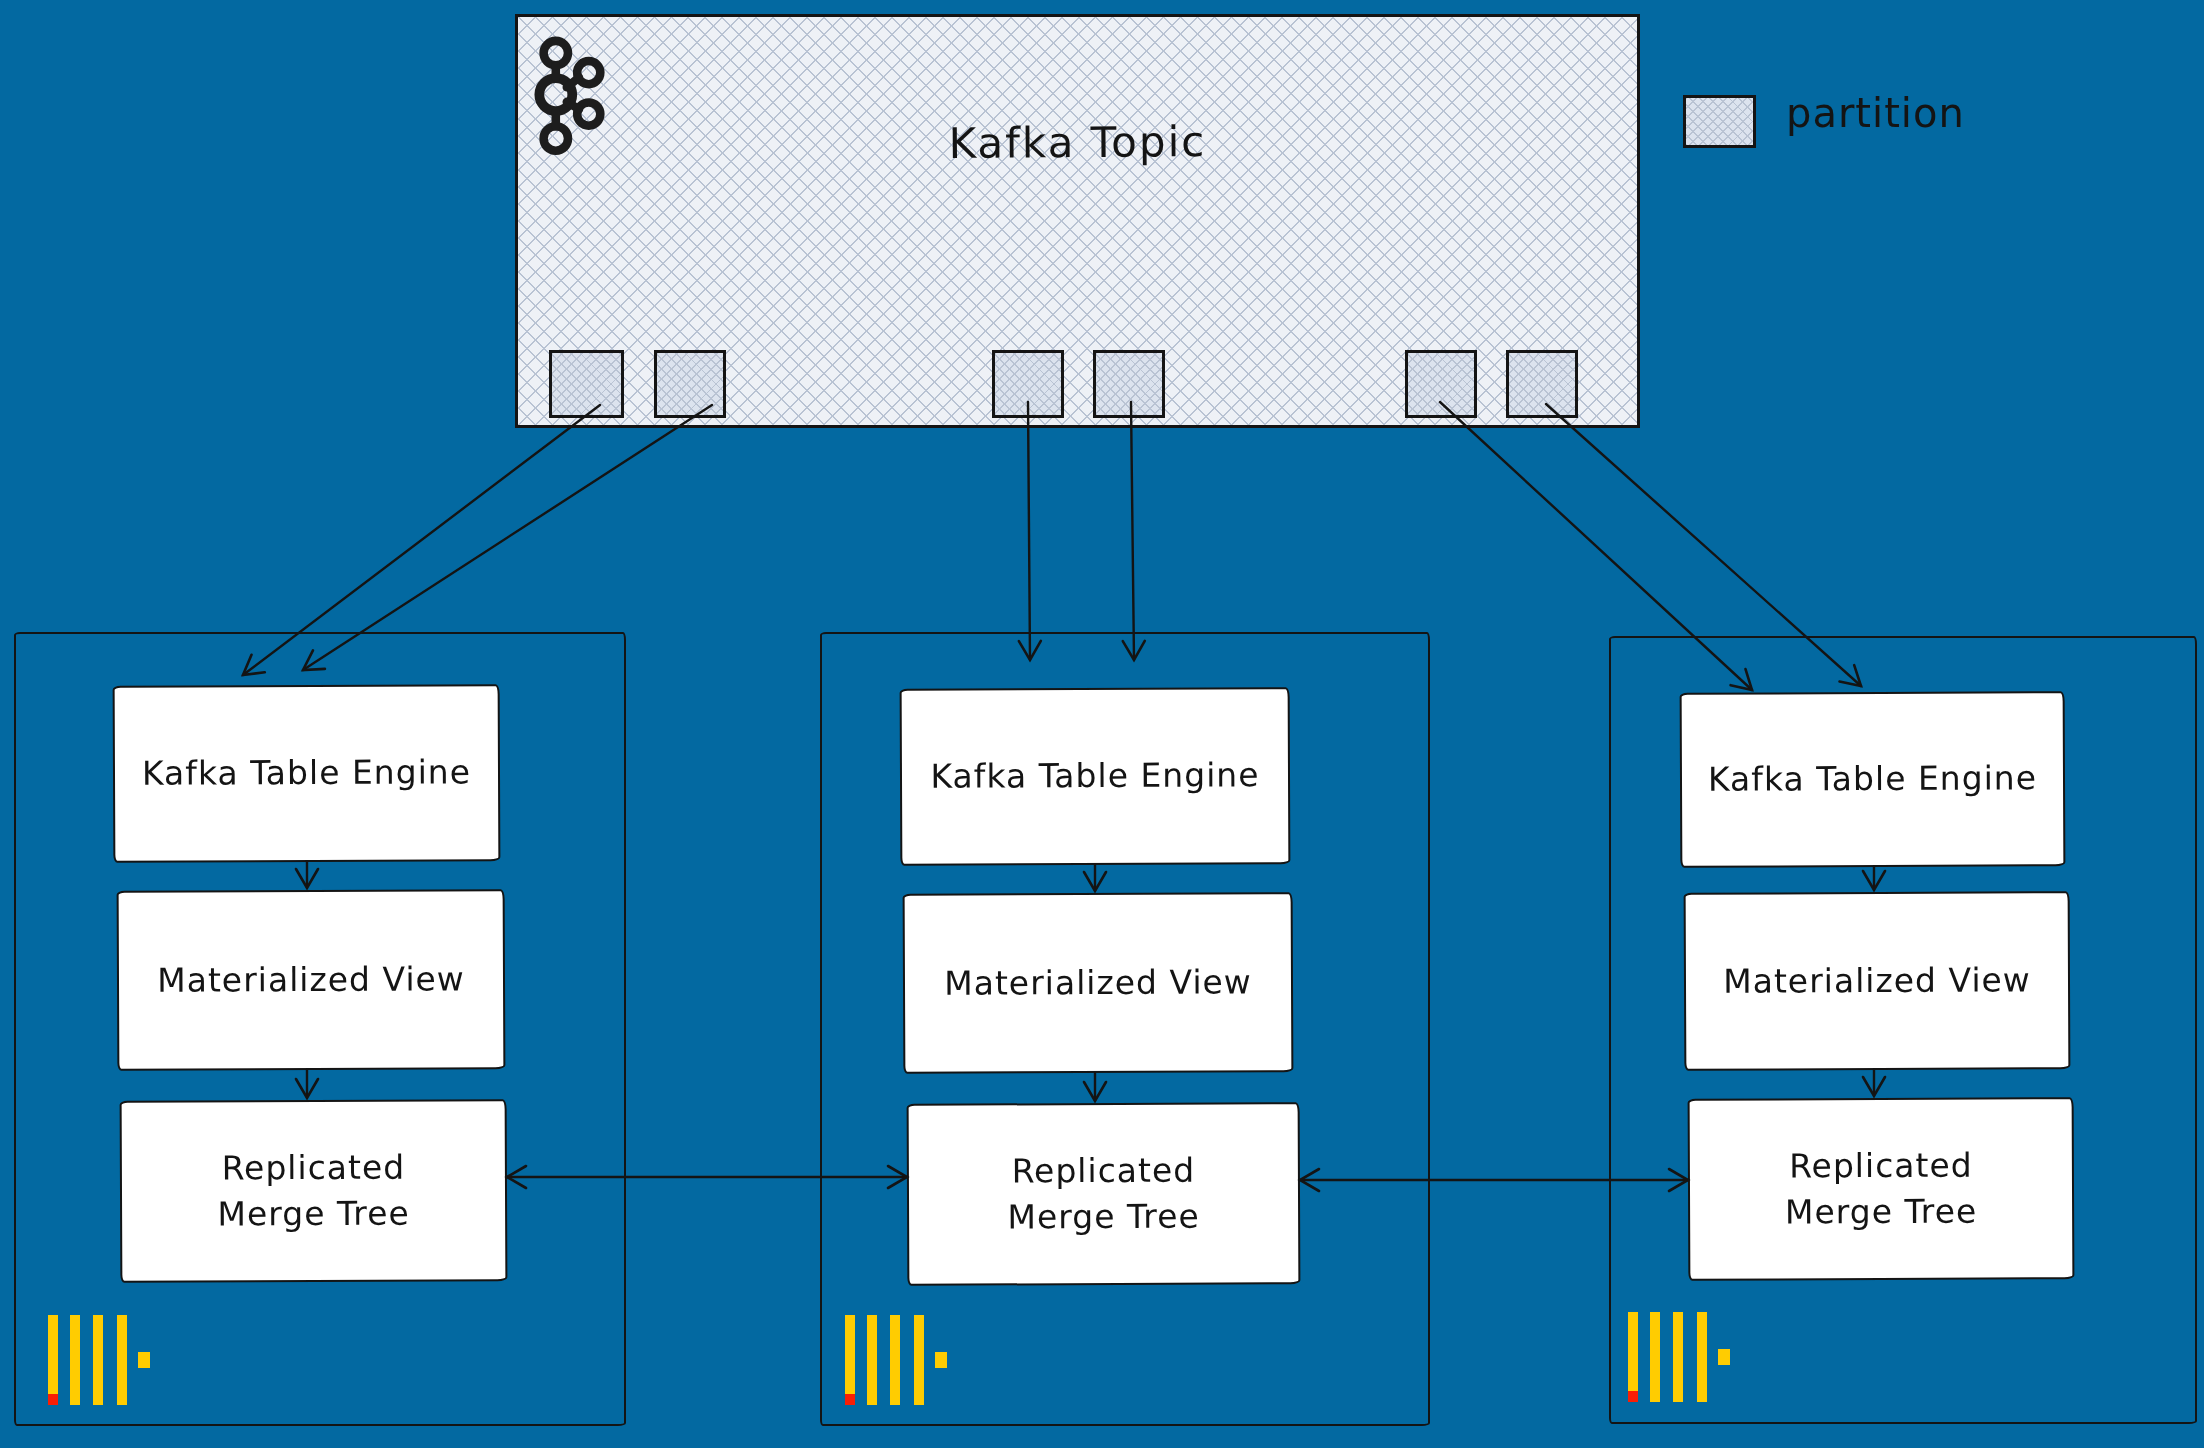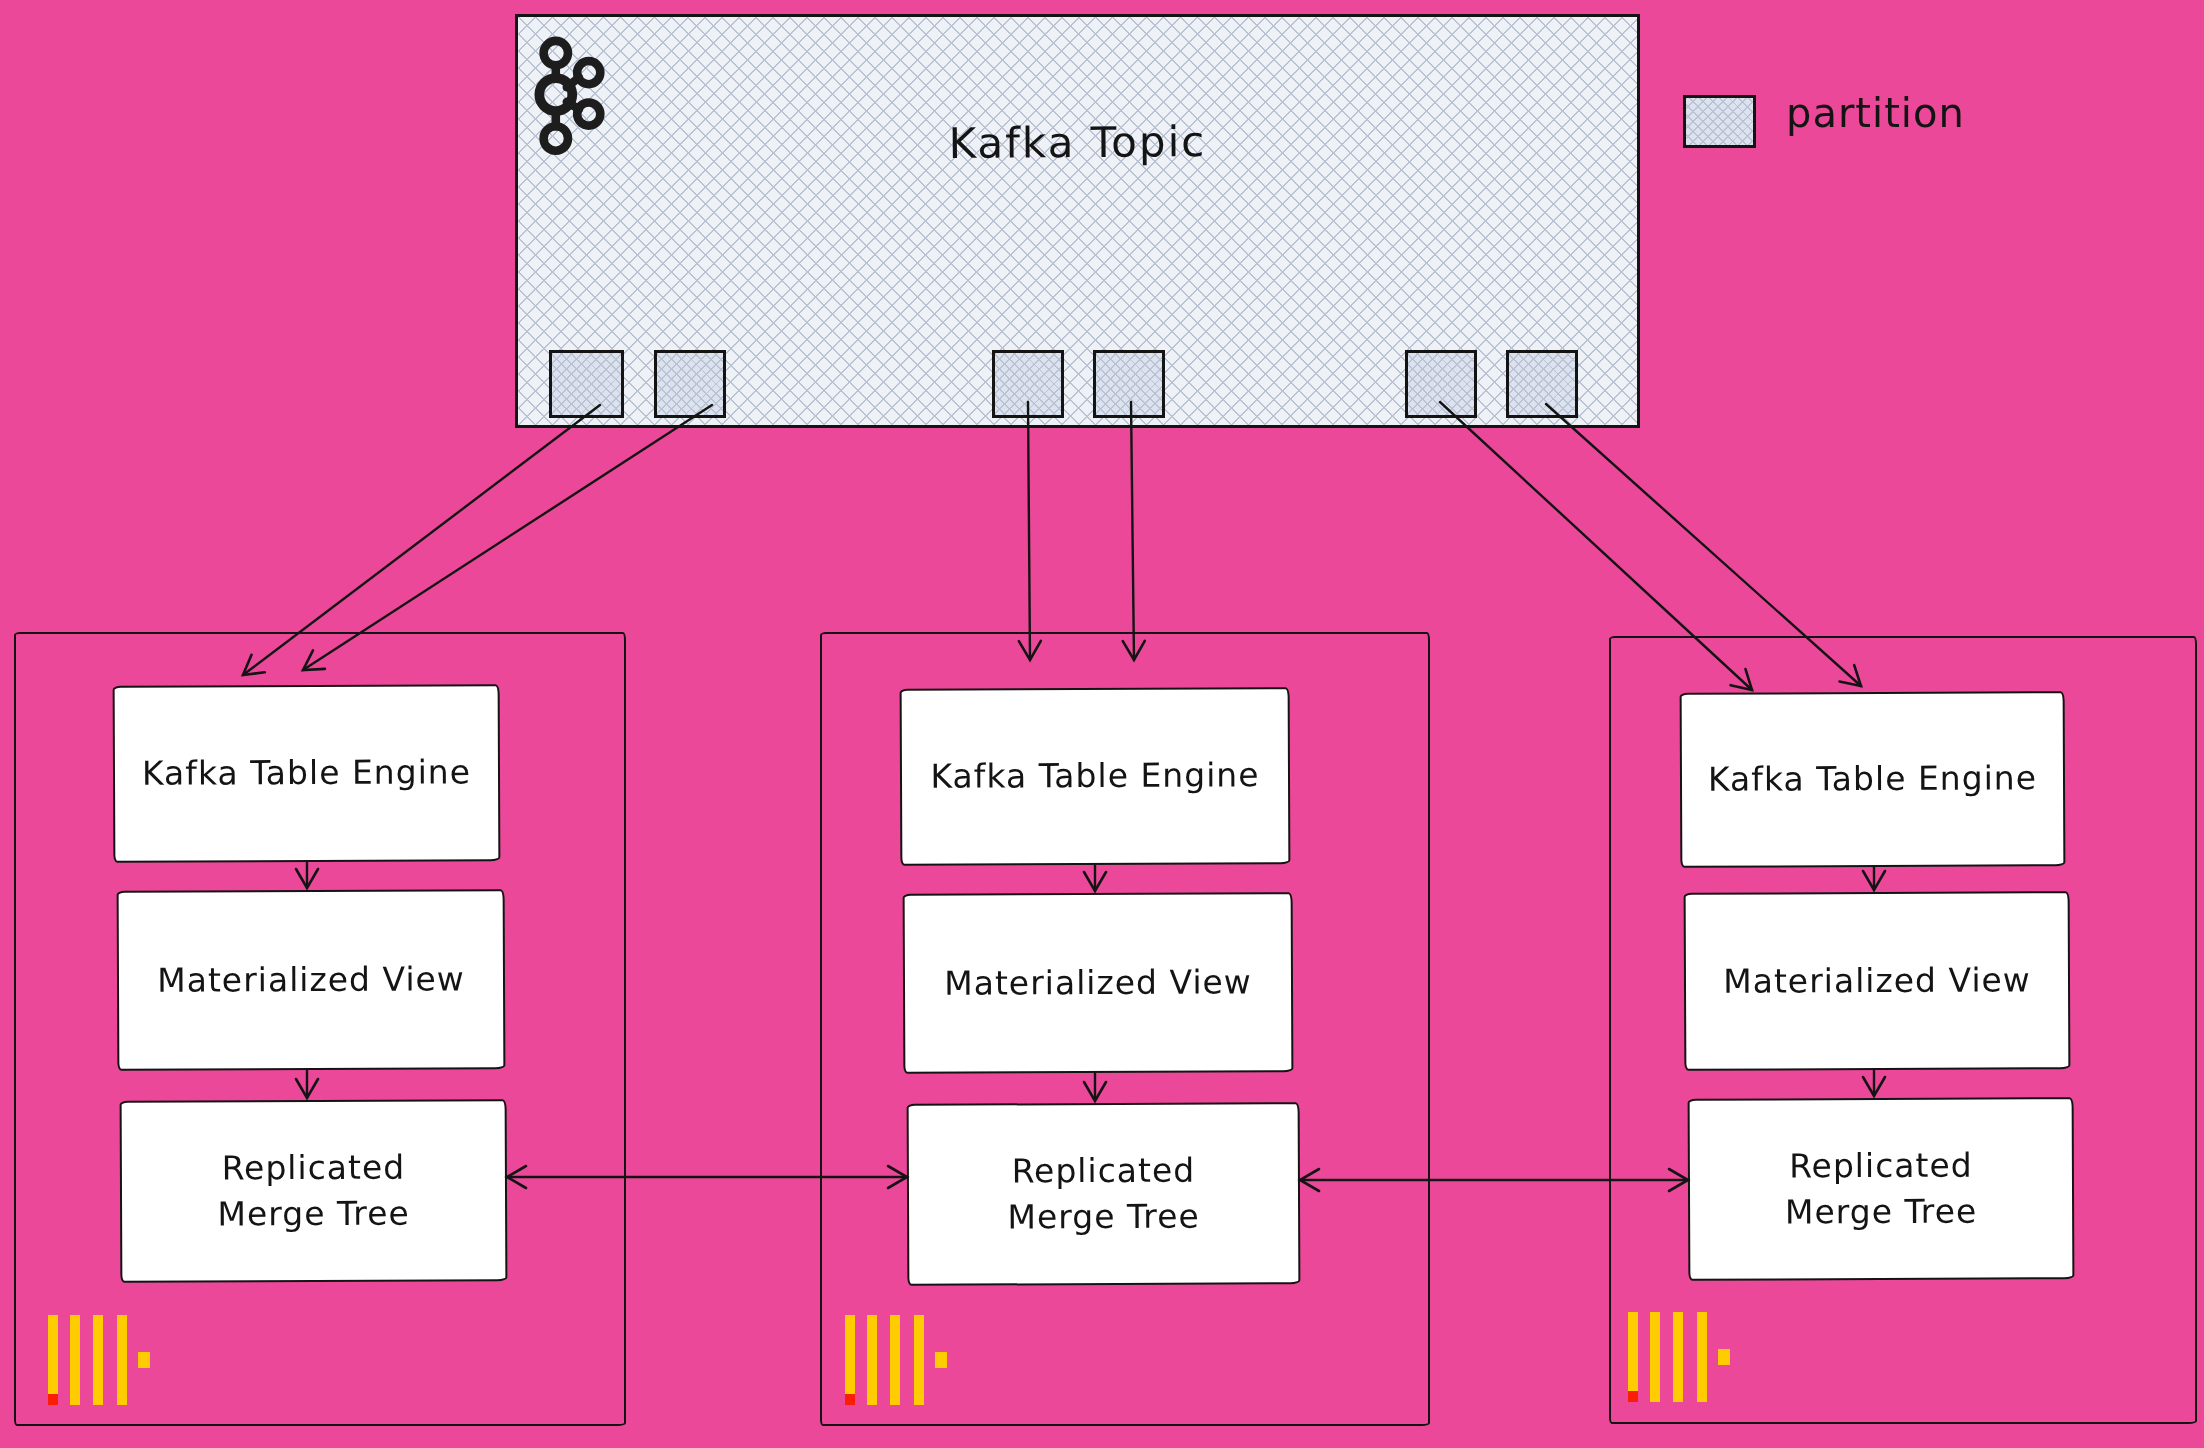--- a/index.html
+++ b/index.html
@@ -5,21 +5,21 @@
   :root{
     --ink:#141414;
     --hatch-base:#eef1f6;
     --hatch-line:#b9c3d3;
     --partition-fill:#dce3ee;
     --clickhouse-yellow:#FFCC01;
     --clickhouse-red:#F91E05;
   }
   html,body{margin:0;padding:0;background:#ffffff;}
   #canvas{
-    position:relative;width:2204px;height:1448px;background:#ec4899;overflow:hidden;
+    position:relative;width:2204px;height:1448px;background:#0369a1;overflow:hidden;
     font-family:"DejaVu Sans",sans-serif;color:var(--ink);
   }
   .abs{position:absolute;}
   .hatch{
     background-color:var(--hatch-base);
     background-image:
       repeating-linear-gradient(45deg,  var(--hatch-line) 0, var(--hatch-line) 1.4px, transparent 1.4px, transparent 12px),
       repeating-linear-gradient(135deg, var(--hatch-line) 0, var(--hatch-line) 1.4px, transparent 1.4px, transparent 12px);
   }
   .partition{

